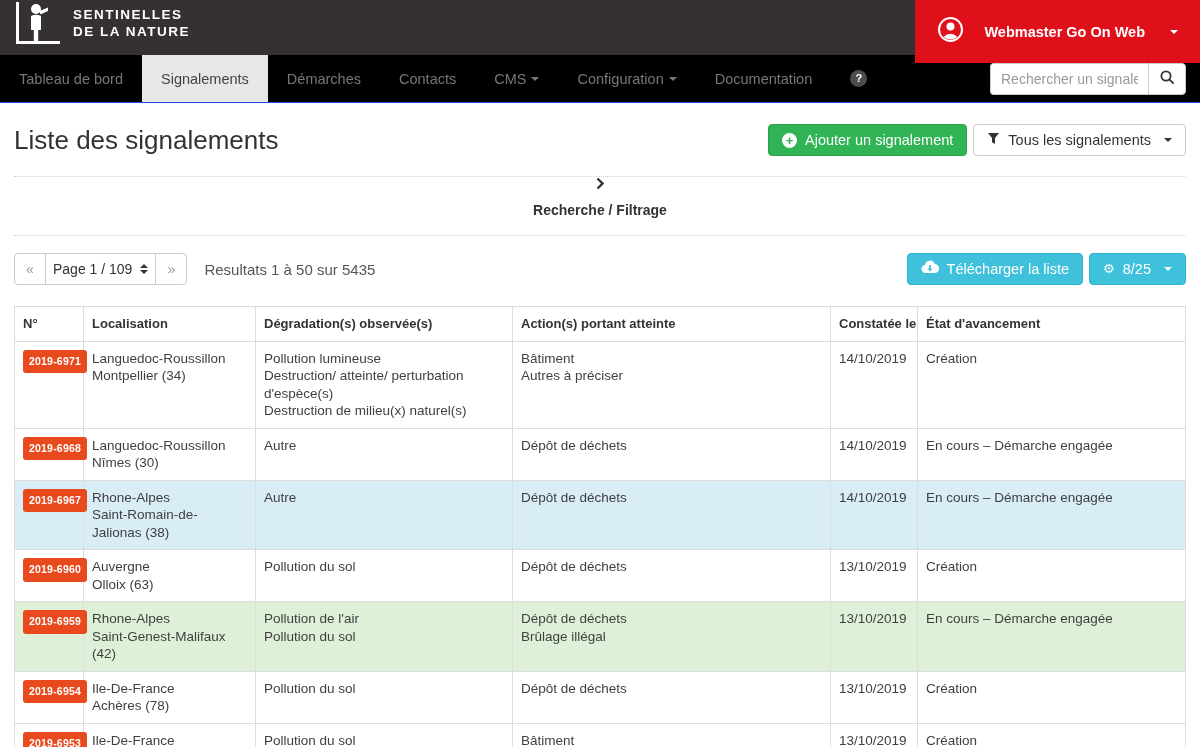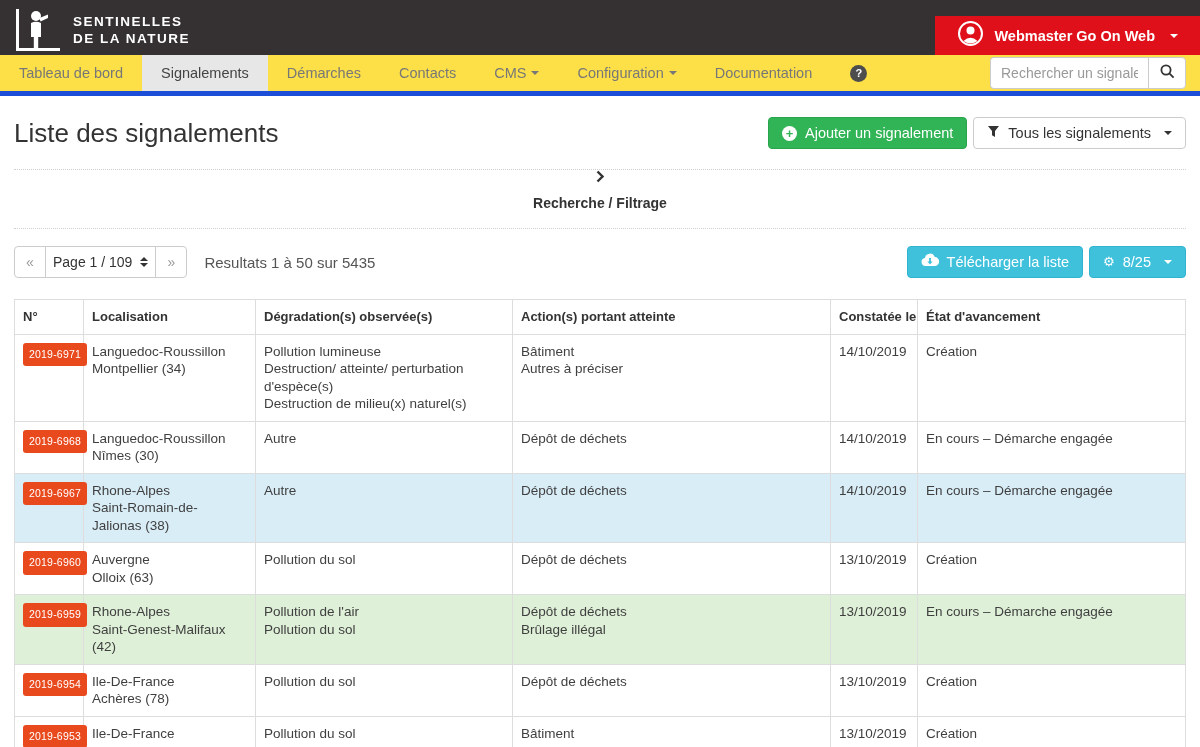--- a/index.html
+++ b/index.html
@@ -1,33 +1,33 @@
 <!DOCTYPE html>
 <html><head>
 <meta charset="utf-8">
 <style>
   * { margin:0; padding:0; box-sizing:border-box; }
   html,body { width:1200px; height:747px; overflow:hidden; background:#fff;
     font-family:"Liberation Sans", sans-serif; }
 
   
-  .topbar { height:55px; background:#353132; display:flex; align-items:flex-end; }
+  .topbar { height:55px; background:#353132; display:flex; align-items:flex-start; }
   .brand { display:flex; align-items:center; gap:12px; padding-left:15px; }
   .brand-text { color:#fff; font-weight:700; font-size:13.5px; letter-spacing:1.5px;
     line-height:1.25; text-transform:uppercase; }
   .userbox { margin-left:auto; background:#e0101b; color:#fff; display:flex;
-    align-items:center; gap:10px; padding:4px 22px; cursor:pointer; }
+    align-items:center; gap:20px; padding:16px 22px; cursor:pointer; }
   .userbox .label { font-size:14.5px; font-weight:700; }
 
   .caret { display:inline-block; width:0; height:0; border-left:4px solid transparent;
     border-right:4px solid transparent; border-top:4px solid currentColor;
     vertical-align:middle; margin-left:5px; }
 
   
-  .nav { height:41px; background:#fde047; border-bottom:5px solid #1d4ed8;
+  .nav { height:48px; background:#000000; border-bottom:1px solid #1d4ed8;
     display:flex; align-items:stretch; }
   .nav-item { display:flex; align-items:center; padding:0 19px; font-size:14.5px;
     color:#777; cursor:pointer; text-decoration:none; }
   .nav-item.active { background:#e7e7e7; color:#444; }
   .help-badge { width:17px; height:17px; border-radius:50%; background:#4d4d4d;
     color:#fff; font-size:11px; font-weight:700; text-align:center; line-height:17px; }
   .nav-search { margin-left:auto; margin-right:14px; align-self:center; display:flex; }
   .nav-search input { width:158px; height:32px; border:1px solid #ccc;
     border-right:none; border-radius:4px 0 0 4px; padding:0 10px; font-size:14px;
     color:#555; outline:none; }
@@ -79,21 +79,21 @@
   th, td { border:1px solid #ddd; padding:8px; text-align:left; vertical-align:top;
     font-size:13.5px; line-height:17.5px; color:#3f3f3f; }
   th { font-weight:700; color:#333; font-size:13px; padding:8px; white-space:nowrap;
     overflow:hidden; }
   col.c-num  { width:69px; }  col.c-loc { width:172px; } col.c-deg { width:257px; }
   col.c-act  { width:318px; } col.c-date { width:87px; } 
   td.date-cell { white-space:nowrap; }
   tr.hl-info    td { background:#d9edf7; }
   tr.hl-success td { background:#dff0d8; }
   .id-badge { display:inline-block; background:#e8491d; color:#fff; font-size:10.5px;
-    font-weight:400; padding:3px 6px; border-radius:3px; cursor:pointer;
+    font-weight:700; padding:3px 6px; border-radius:3px; cursor:pointer;
     letter-spacing:.2px; white-space:nowrap; }
 </style>
 </head>
 <body>
 
 <header class="topbar">
   <div class="brand">
     <span>
       <svg width="46" height="44" viewBox="0 0 46 44">
         <rect x="1" y="2" width="3" height="42" fill="#fff"></rect>

